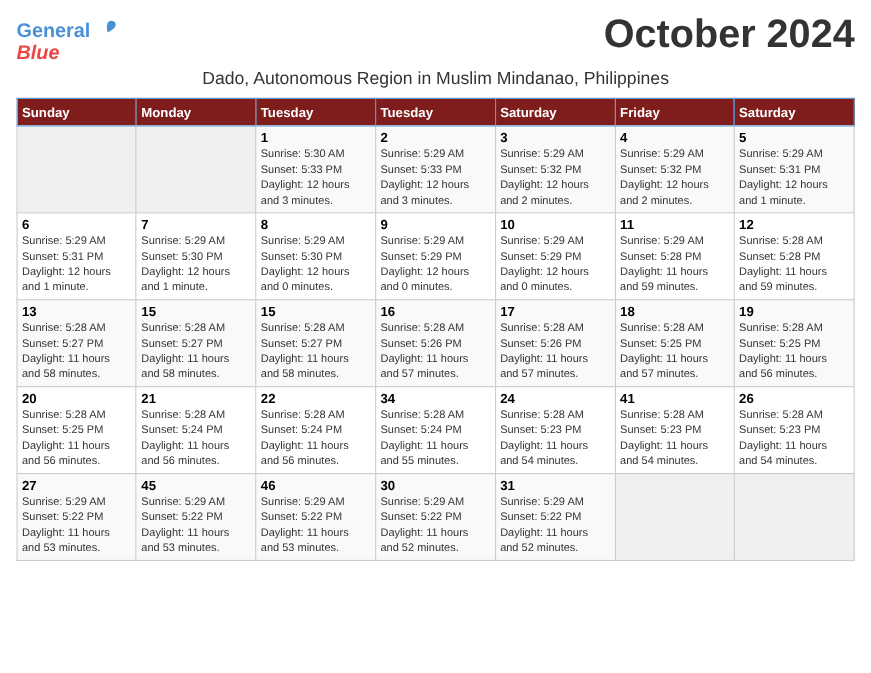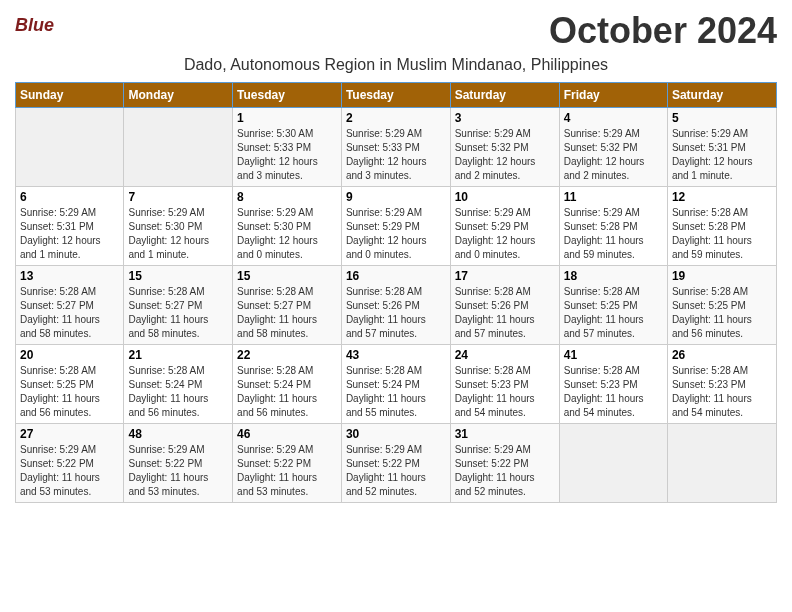--- a/index.html
+++ b/index.html
@@ -47,21 +47,21 @@
       color: #333;
       margin-bottom: 8px;
       font-weight: normal;
     }
     table {
       width: 100%;
       border-collapse: collapse;
       font-size: 10.5px;
     }
     thead tr th {
-      background: #a16207;
+      background: #7f1d1d;
       color: #fff;
       padding: 5px 4px;
       text-align: left;
       font-size: 12px;
       font-weight: bold;
       border: 1px solid #5a9bd5;
     }
     tbody tr td {
       border: 1px solid #ccc;
       vertical-align: top;
@@ -88,21 +88,27 @@
       background: #f0f0f0 !important;
     }
   </style>
 </head>
 <body>
 
 <div class="header">
   <div class="logo">
     <div>
       <div class="logo-text">
-        <span style="color:#7f1d1d;font-style:italic;">Blue</span>
+        <span>General</span>
+        <svg class="logo-icon" viewBox="0 0 20 20">
+          <path d="M10 5 C12 2, 18 3, 18 7 C18 11, 13 13, 10 15 C10 15, 8 10, 10 5Z" fill="#4a90d9"></path>
+        </svg>
+      </div>
+      <div class="logo-text">
+        <span style="color:#ef4444;font-style:italic;">Blue</span>
       </div>
     </div>
   </div>
   <div class="month-title">October 2024</div>
 </div>
 
 <div class="subtitle">Dado, Autonomous Region in Muslim Mindanao, Philippines</div>
 
 <table>
   <thead>
@@ -208,21 +214,21 @@
         </td>
         <td>
           <span class="day-number">21</span>
           <div class="day-info">Sunrise: 5:28 AM<br>Sunset: 5:24 PM<br>Daylight: 11 hours<br>and 56 minutes.</div>
         </td>
         <td>
           <span class="day-number">22</span>
           <div class="day-info">Sunrise: 5:28 AM<br>Sunset: 5:24 PM<br>Daylight: 11 hours<br>and 56 minutes.</div>
         </td>
         <td>
-          <span class="day-number">43</span>
+          <span class="day-number">34</span>
           <div class="day-info">Sunrise: 5:28 AM<br>Sunset: 5:24 PM<br>Daylight: 11 hours<br>and 55 minutes.</div>
         </td>
         <td>
           <span class="day-number">24</span>
           <div class="day-info">Sunrise: 5:28 AM<br>Sunset: 5:23 PM<br>Daylight: 11 hours<br>and 54 minutes.</div>
         </td>
         <td>
           <span class="day-number">41</span>
           <div class="day-info">Sunrise: 5:28 AM<br>Sunset: 5:23 PM<br>Daylight: 11 hours<br>and 54 minutes.</div>
         </td>
@@ -230,21 +236,21 @@
           <span class="day-number">26</span>
           <div class="day-info">Sunrise: 5:28 AM<br>Sunset: 5:23 PM<br>Daylight: 11 hours<br>and 54 minutes.</div>
         </td>
       </tr>
       <tr>
         <td>
           <span class="day-number">27</span>
           <div class="day-info">Sunrise: 5:29 AM<br>Sunset: 5:22 PM<br>Daylight: 11 hours<br>and 53 minutes.</div>
         </td>
         <td>
-          <span class="day-number">48</span>
+          <span class="day-number">45</span>
           <div class="day-info">Sunrise: 5:29 AM<br>Sunset: 5:22 PM<br>Daylight: 11 hours<br>and 53 minutes.</div>
         </td>
         <td>
           <span class="day-number">46</span>
           <div class="day-info">Sunrise: 5:29 AM<br>Sunset: 5:22 PM<br>Daylight: 11 hours<br>and 53 minutes.</div>
         </td>
         <td>
           <span class="day-number">30</span>
           <div class="day-info">Sunrise: 5:29 AM<br>Sunset: 5:22 PM<br>Daylight: 11 hours<br>and 52 minutes.</div>
         </td>

